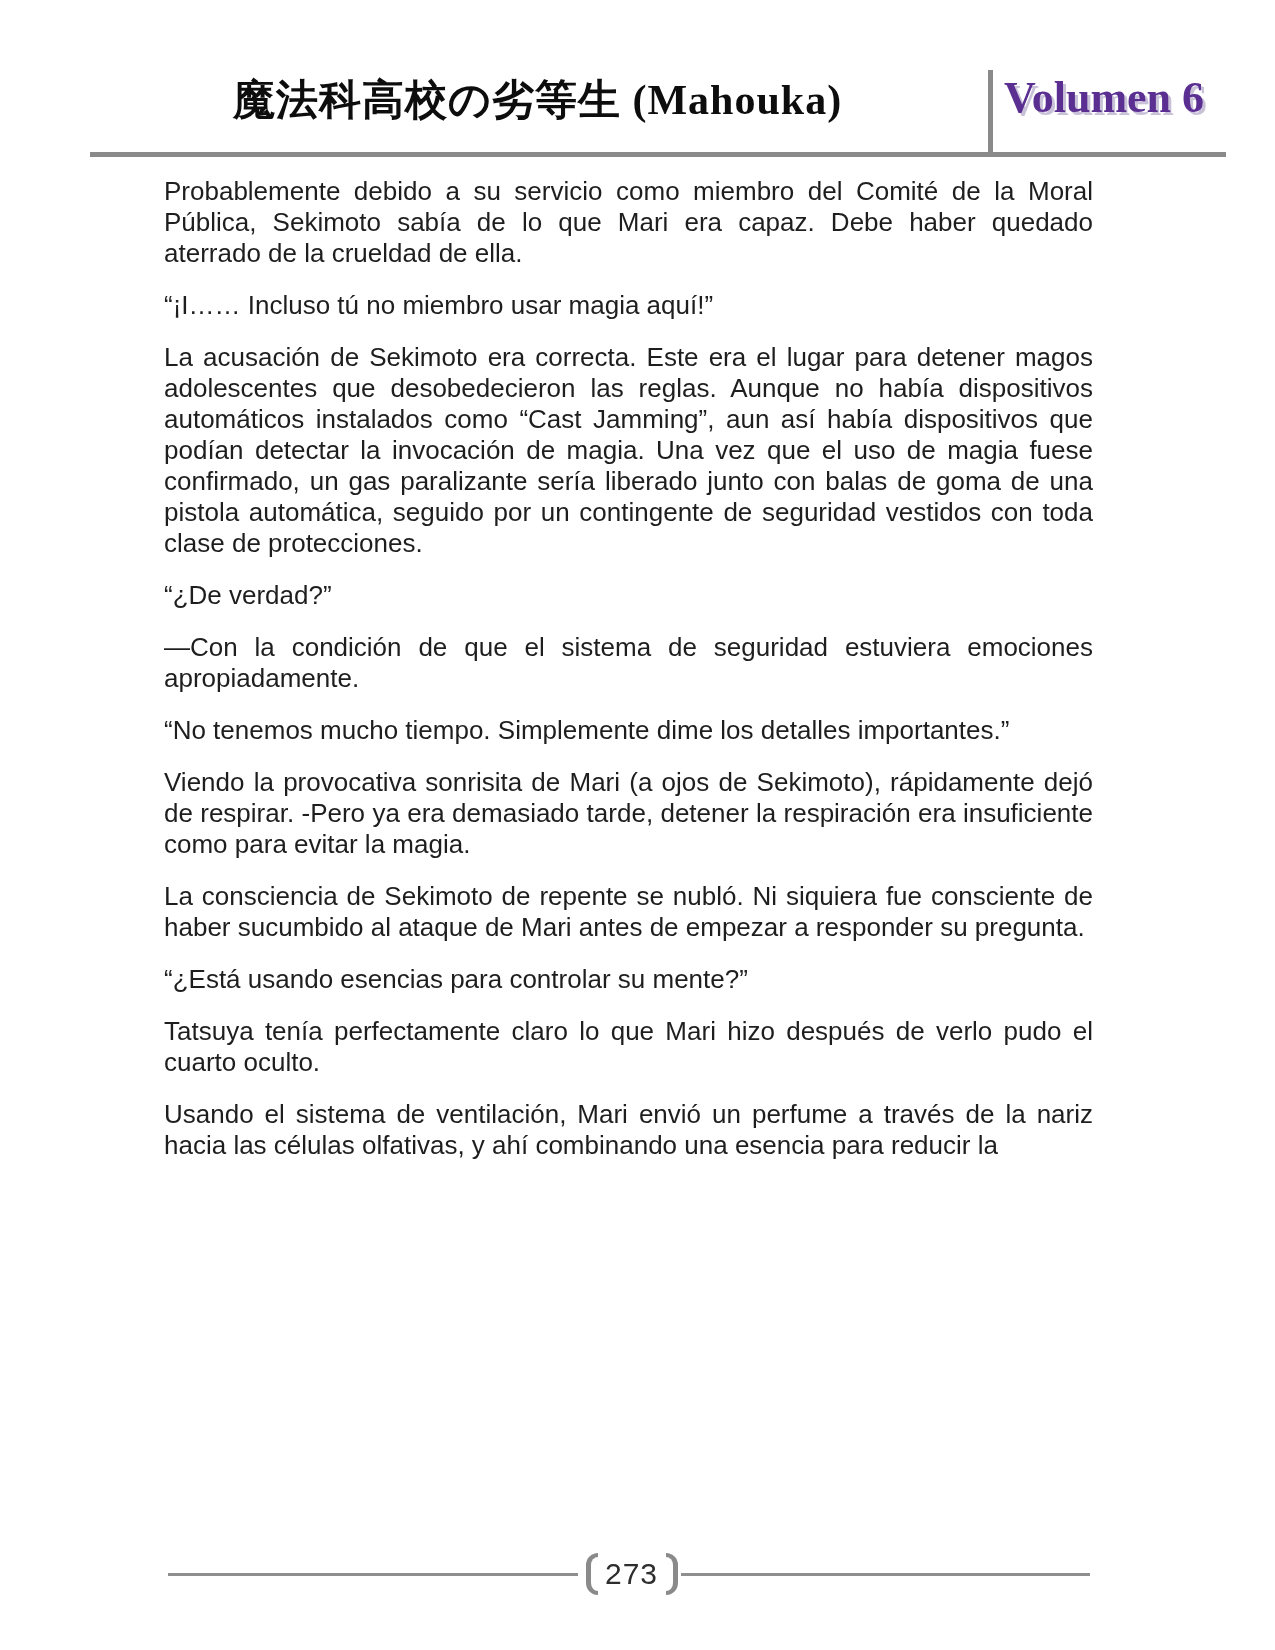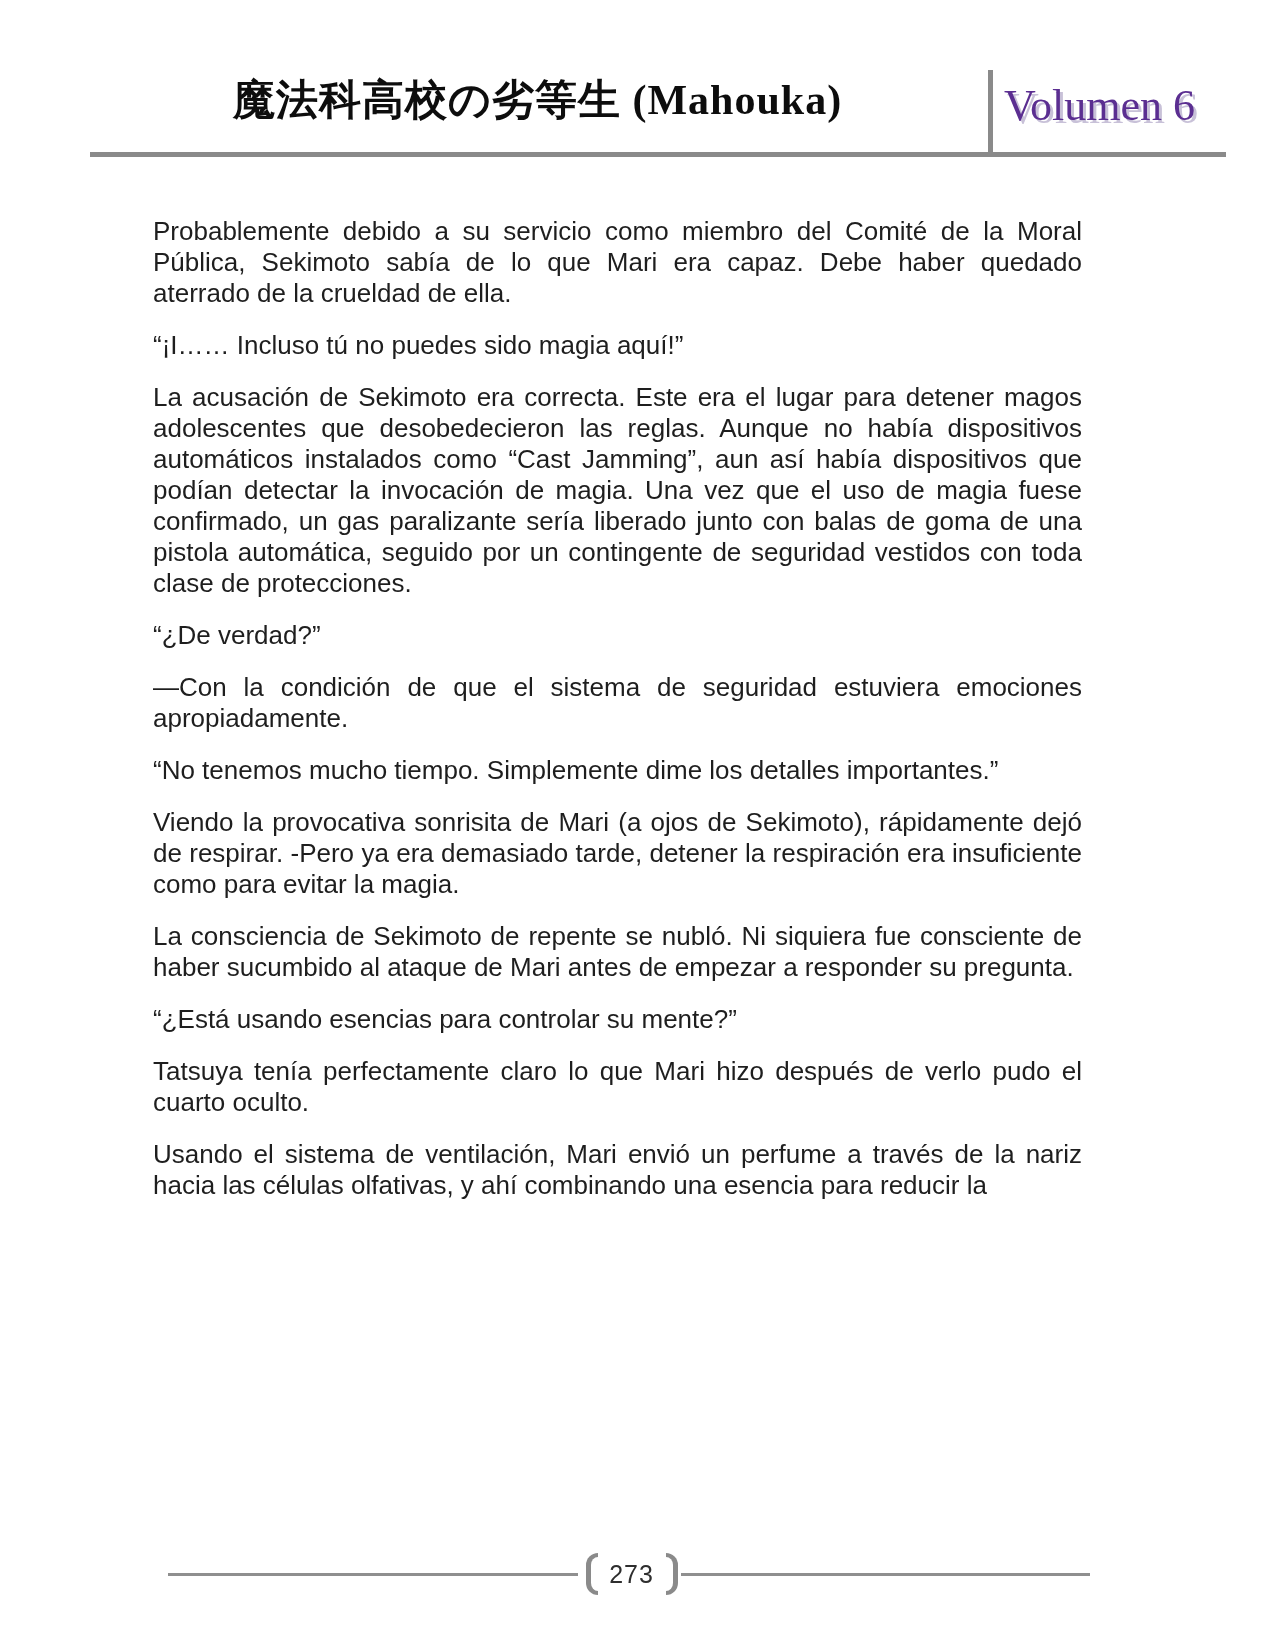--- a/index.html
+++ b/index.html
@@ -25,42 +25,41 @@
     white-space:nowrap;
   }
   .header-vbar {
     position:absolute;
     left:988px; top:70px;
     width:5px; height:84px;
     background:#8a8a8a;
   }
   .volume-label {
     position:absolute;
-    left:1004px; top:80px;
+    left:1004px; top:72px;
     font-family:"Liberation Serif", serif;
-    font-weight:normal;
+    font-weight:bold;
     font-size:44px;
     line-height:52px;
     color:#5b2e91;
     text-shadow:3px 3px 0 #c8c1d8;
     white-space:nowrap;
   }
   .header-rule {
     position:absolute;
     left:90px; top:152px;
     width:1136px; height:5px;
     background:#8a8a8a;
   }
 
   
   .body-text {
     position:absolute;
-    left:153px; top:176px;
+    left:164px; top:176px;
     width:929px;
-    margin-top:40px;
   }
   .body-text p {
     margin:0 0 21px 0;
     font-size:26px;
     line-height:31px;
     text-align:justify;
     text-justify:inter-word;
     color:#1e1e1e;
   }
 
@@ -93,41 +92,41 @@
     border-right:5px solid #8a8a8a;
     border-top:4px solid #8a8a8a;
     border-bottom:4px solid #8a8a8a;
     border-radius:0 14px 14px 0;
     margin-right:3px;
   }
   .page-number {
     flex:0 0 auto;
     width:64px;
     text-align:center;
-    font-size:25px;
+    font-size:30px;
     color:#2e2e2e;
     letter-spacing:1px;
     padding:0 2px;
   }
 </style>
 </head>
 <body>
 
 <div class="page">
 
   <header>
     <div class="series-title">魔法科高校の劣等生 (Mahouka)</div>
     <div class="header-vbar"></div>
     <div class="volume-label">Volumen 6</div>
     <div class="header-rule"></div>
   </header>
 
   <main class="body-text">
     <p>Probablemente debido a su servicio como miembro del Comité de la Moral Pública, Sekimoto sabía de lo que Mari era capaz. Debe haber quedado aterrado de la crueldad de ella.</p>
-    <p>“¡I…… Incluso tú no puedes sido magia aquí!”</p>
+    <p>“¡I…… Incluso tú no miembro usar magia aquí!”</p>
     <p>La acusación de Sekimoto era correcta. Este era el lugar para detener magos adolescentes que desobedecieron las reglas. Aunque no había dispositivos automáticos instalados como “Cast Jamming”, aun así había dispositivos que podían detectar la invocación de magia. Una vez que el uso de magia fuese confirmado, un gas paralizante sería liberado junto con balas de goma de una pistola automática, seguido por un contingente de seguridad vestidos con toda clase de protecciones.</p>
     <p>“¿De verdad?”</p>
     <p>—Con la condición de que el sistema de seguridad estuviera emociones apropiadamente.</p>
     <p>“No tenemos mucho tiempo. Simplemente dime los detalles importantes.”</p>
     <p>Viendo la provocativa sonrisita de Mari (a ojos de Sekimoto), rápidamente dejó de respirar. -Pero ya era demasiado tarde, detener la respiración era insuficiente como para evitar la magia.</p>
     <p>La consciencia de Sekimoto de repente se nubló. Ni siquiera fue consciente de haber sucumbido al ataque de Mari antes de empezar a responder su pregunta.</p>
     <p>“¿Está usando esencias para controlar su mente?”</p>
     <p>Tatsuya tenía perfectamente claro lo que Mari hizo después de verlo pudo el cuarto oculto.</p>
     <p>Usando el sistema de ventilación, Mari envió un perfume a través de la nariz hacia las células olfativas, y ahí combinando una esencia para reducir la</p>
   </main>

